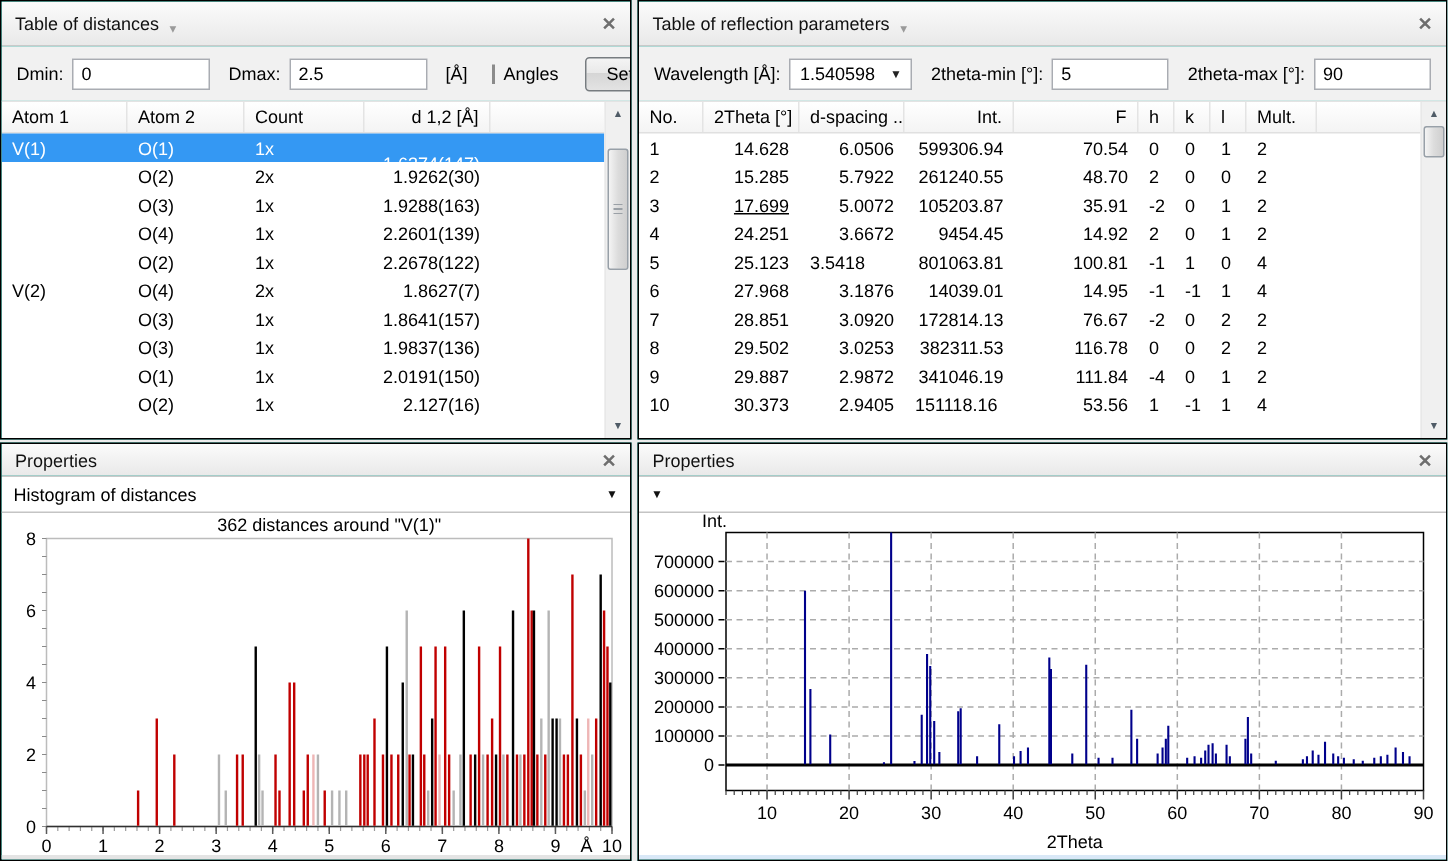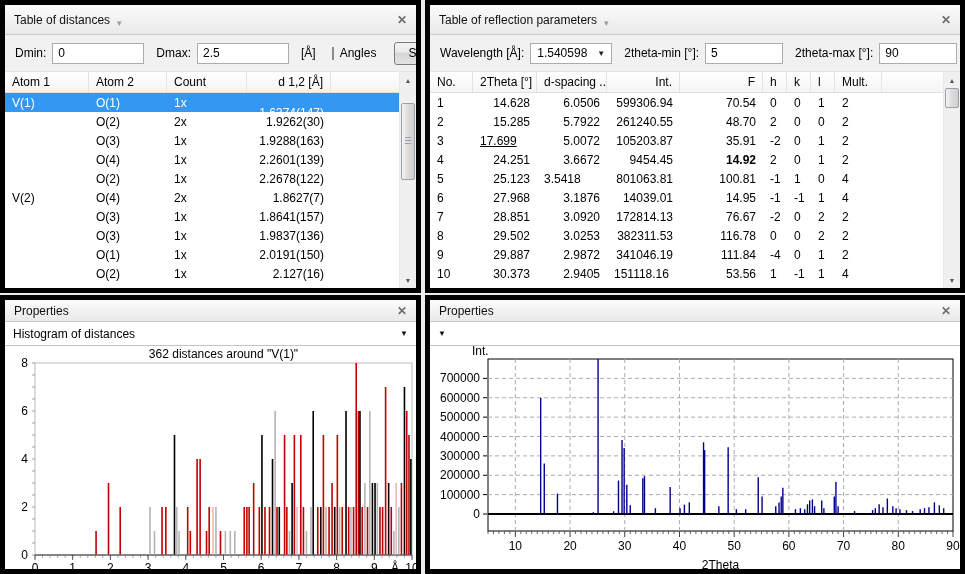--- a/index.html
+++ b/index.html
@@ -1,19 +1,19 @@
 <!DOCTYPE html>
 <html><head>
 <meta charset="utf-8">
 <style>
   *{box-sizing:border-box;margin:0;padding:0;}
   html,body{width:965px;height:574px;overflow:hidden;}
   body{font-family:"Liberation Sans",sans-serif;font-size:12px;color:#000;background:#e6e6e6;}
   .app{display:grid;width:965px;height:574px;grid-template-columns:421px 4px 540px;grid-template-rows:293px 2px 279px;background:#ececec;}
-  .panel{background:#14b8a6;border:5px solid #000000;display:flex;flex-direction:column;overflow:hidden;}
+  .panel{background:#14b8a6;border:1px solid #000000;display:flex;flex-direction:column;overflow:hidden;}
   .phdr{height:30px;flex:0 0 30px;display:flex;align-items:center;padding:0 9px;background:linear-gradient(#fbfbfb,#e9e9e9);border-bottom:1px solid #c9c9c9;}
   .phdr.small{height:22px;flex:0 0 22px;}
   .ptitle{font-size:12px;color:#111;}
   .caret{color:#9a9a9a;font-size:9px;margin-left:7px;margin-top:7px;cursor:default;}
   .closex{margin-left:auto;color:#6e6e6e;font-size:12px;font-weight:bold;cursor:default;}
   .toolbar{height:36px;flex:0 0 36px;display:flex;align-items:center;padding:0 10px;background:#f1f1f1;gap:6px;white-space:nowrap;}
   .txt{height:21px;border:1px solid #a9acb2;background:#fff;padding:1px 5px;font-family:"Liberation Sans",sans-serif;font-size:12px;}
   .w66{width:92px;} .w78{width:78px;}
   .combo{width:166px;height:21px;border:1px solid #a9acb2;background:#fff;display:flex;align-items:center;padding:0 6px;gap:10px;}
   .combo .cval{flex:1;}
@@ -199,35 +199,35 @@
             <div class="td" style="width: 70px; text-align: right;">5.7922</div>
             <div class="td" style="width: 73px; text-align: right;">261240.55</div>
             <div class="td" style="width: 83px; text-align: right;">48.70</div>
             <div class="td" style="width: 24px; text-align: left;">2</div>
             <div class="td" style="width: 24px; text-align: left;">0</div>
             <div class="td" style="width: 24px; text-align: left;">0</div>
             <div class="td" style="width: 47px; text-align: left;">2</div>
           </div>
           <div class="trow">
             <div class="td" style="width: 43px; text-align: left;">3</div>
-            <div class="td" style="width: 64px;  text-decoration: underline;">17.699</div>
+            <div class="td" style="width: 64px; text-align: right; text-decoration: underline;">17.699</div>
             <div class="td" style="width: 70px; text-align: right;">5.0072</div>
             <div class="td" style="width: 73px; text-align: right;">105203.87</div>
             <div class="td" style="width: 83px; text-align: right;">35.91</div>
             <div class="td" style="width: 24px; text-align: left;">-2</div>
             <div class="td" style="width: 24px; text-align: left;">0</div>
             <div class="td" style="width: 24px; text-align: left;">1</div>
             <div class="td" style="width: 47px; text-align: left;">2</div>
           </div>
           <div class="trow">
             <div class="td" style="width: 43px; text-align: left;">4</div>
             <div class="td" style="width: 64px; text-align: right;">24.251</div>
             <div class="td" style="width: 70px; text-align: right;">3.6672</div>
             <div class="td" style="width: 73px; text-align: right;">9454.45</div>
-            <div class="td" style="width: 83px; text-align: right; font-weight: bold;">14.92</div>
+            <div class="td" style="width: 83px; text-align: right;">14.92</div>
             <div class="td" style="width: 24px; text-align: left;">2</div>
             <div class="td" style="width: 24px; text-align: left;">0</div>
             <div class="td" style="width: 24px; text-align: left;">1</div>
             <div class="td" style="width: 47px; text-align: left;">2</div>
           </div>
           <div class="trow">
             <div class="td" style="width: 43px; text-align: left;">5</div>
             <div class="td" style="width: 64px; text-align: right;">25.123</div>
             <div class="td" style="width: 70px; ">3.5418</div>
             <div class="td" style="width: 73px; text-align: right;">801063.81</div>

